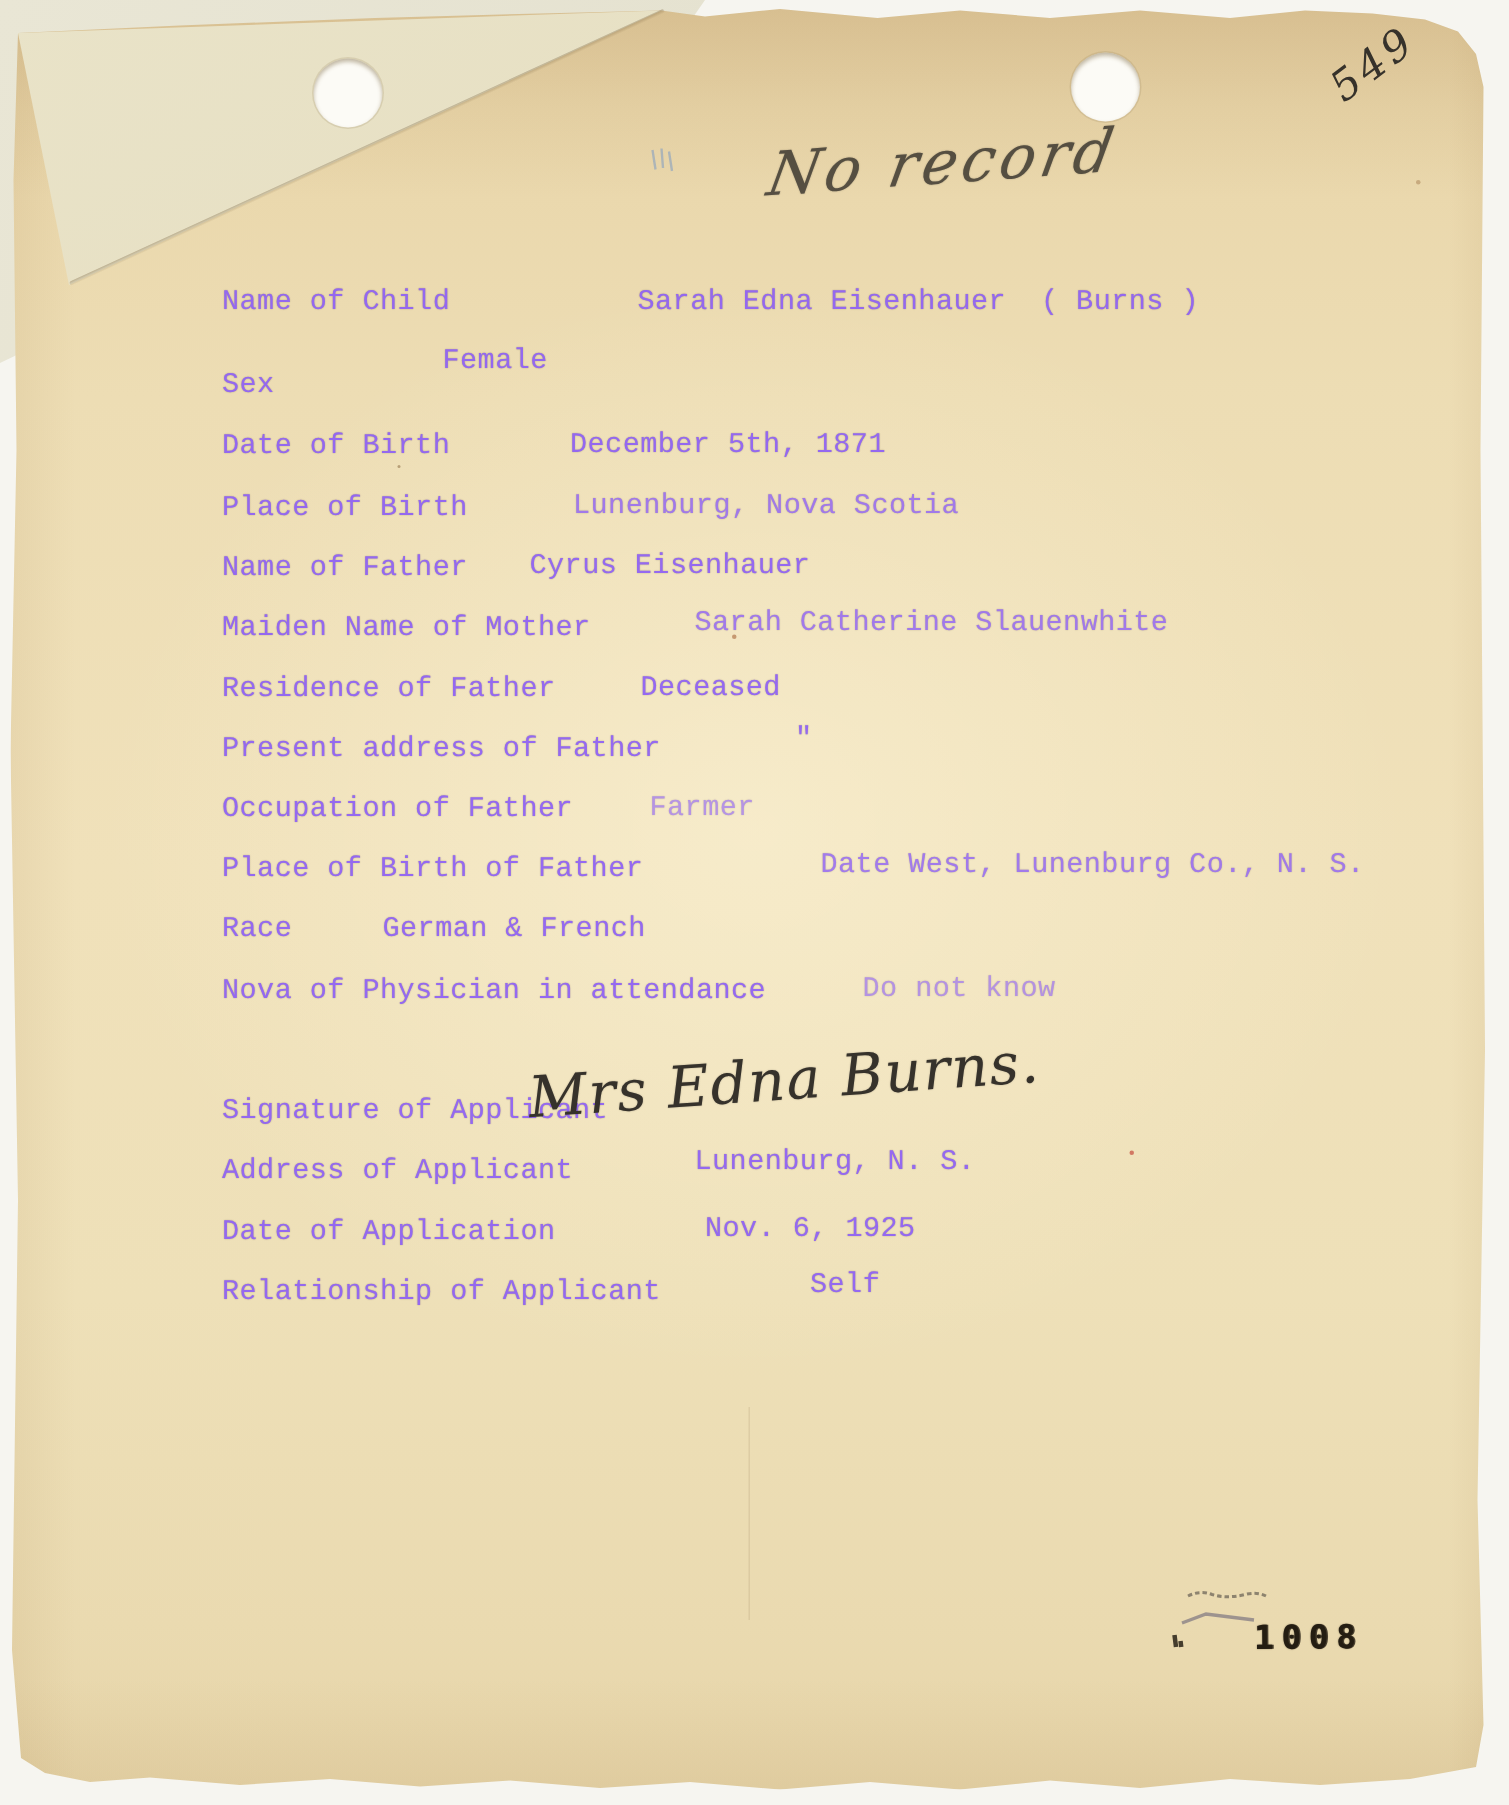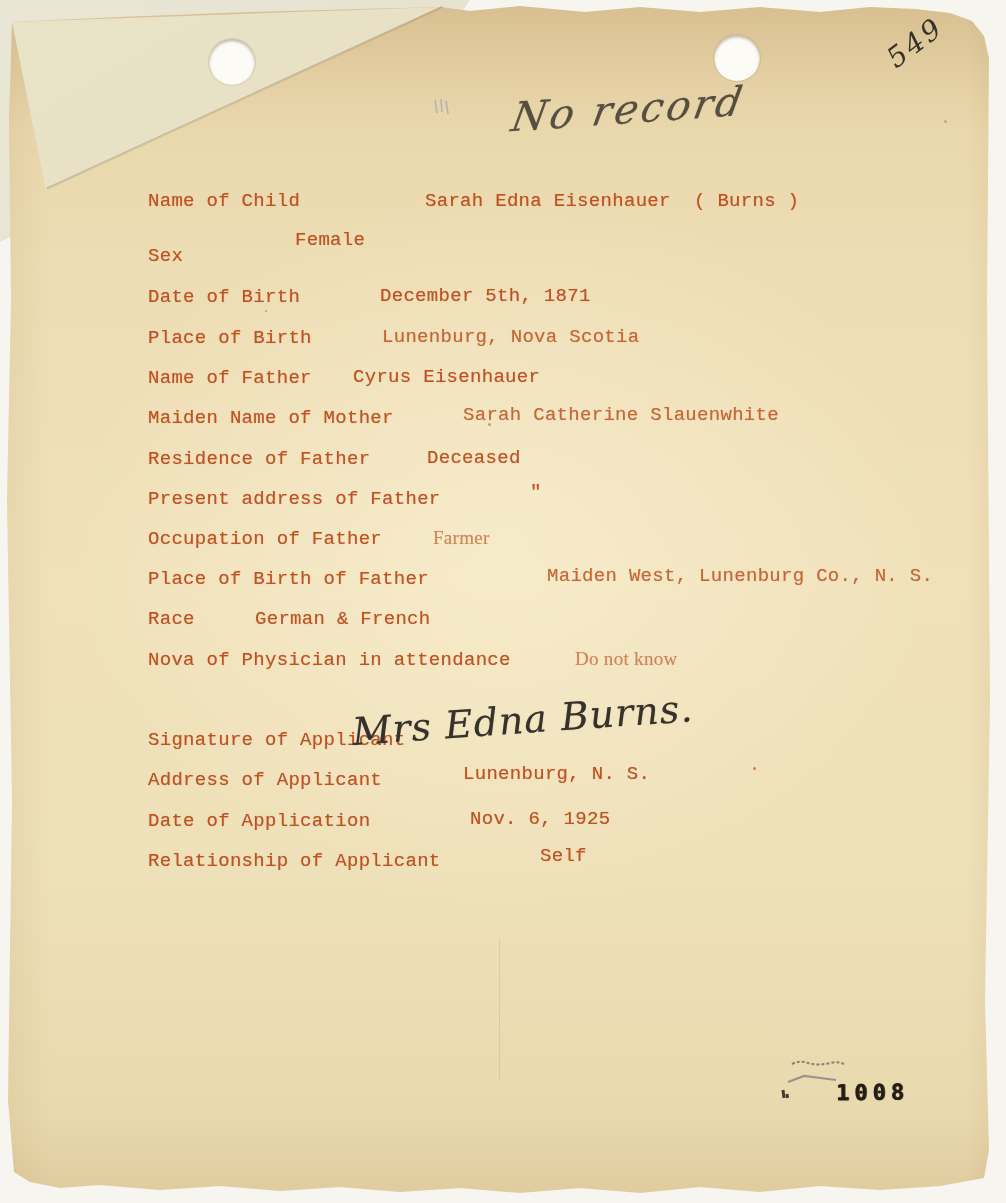--- a/index.html
+++ b/index.html
@@ -53,25 +53,25 @@
     position:absolute;width:46px;height:46px;border-radius:50%;
     background:#fcfbf6;
     box-shadow:inset 0 2px 3px rgba(120,100,60,.45), 0 0 0 1px rgba(150,130,90,.2);
   }
   .hole-1{left:209px;top:39px;}
   .hole-2{left:714px;top:35px;}
   .bleed-blue{position:absolute;left:224px;top:58px;opacity:.55;}
   
   .t{
     position:absolute;font-family:"Liberation Mono","DejaVu Sans Mono",monospace;
-    font-size:19px;line-height:22px;letter-spacing:.3px;color:#c2410c;
+    font-size:19px;line-height:22px;letter-spacing:.3px;color:#8b5cf6;
     white-space:pre;opacity:.9;text-shadow:0 0 1px rgba(78,67,54,.45);
   }
   .mid{opacity:.78;}
-  .faded{opacity:.6;font-family:Liberation Serif, serif;}
+  .faded{opacity:.6;}
   
   .hand{
     position:absolute;font-family:"DejaVu Serif",serif;font-style:italic;
     color:#36322b;white-space:pre;
   }
   .page-num{left:884px;top:26px;font-size:28px;letter-spacing:3px;transform:rotate(-37deg);}
   .scrawl{
     left:512px;top:86px;font-size:40px;letter-spacing:3px;opacity:.82;
     transform:rotate(-4deg) skewX(-14deg);text-shadow:0 0 1px rgba(50,46,40,.5);
   }
@@ -139,21 +139,21 @@
   <span class="t" style="left:148px;top:448px">Residence of Father</span>
   <span class="t" style="left:427px;top:447px">Deceased</span>
 
   <span class="t" style="left:148px;top:488px">Present address of Father</span>
   <span class="t" style="left:530px;top:481px">"</span>
 
   <span class="t" style="left:148px;top:528px">Occupation of Father</span>
   <span class="t faded" style="left:433px;top:527px">Farmer</span>
 
   <span class="t" style="left:148px;top:568px">Place of Birth of Father</span>
-  <span class="t mid" style="left:547px;top:565px">Maiden West, Lunenburg Co., N. S.</span>
+  <span class="t mid" style="left:547px;top:565px">Date West, Lunenburg Co., N. S.</span>
 
   <span class="t" style="left:148px;top:608px">Race</span>
   <span class="t" style="left:255px;top:608px">German &amp; French</span>
 
   <span class="t" style="left:148px;top:649px">Nova of Physician in attendance</span>
   <span class="t faded" style="left:575px;top:648px">Do not know</span>
 
 
   <span class="t" style="left:148px;top:729px">Signature of Applicant</span>
   <div class="hand signature">Mrs Edna Burns.</div>

